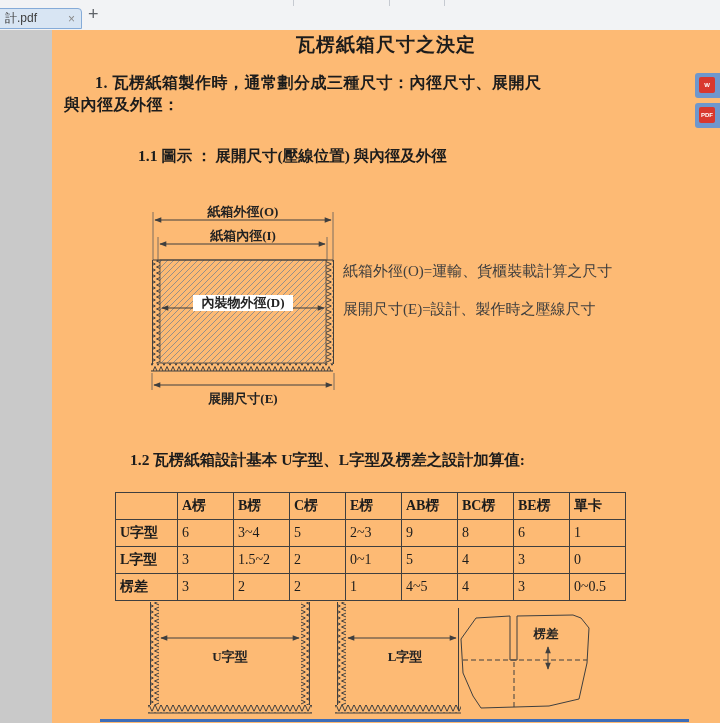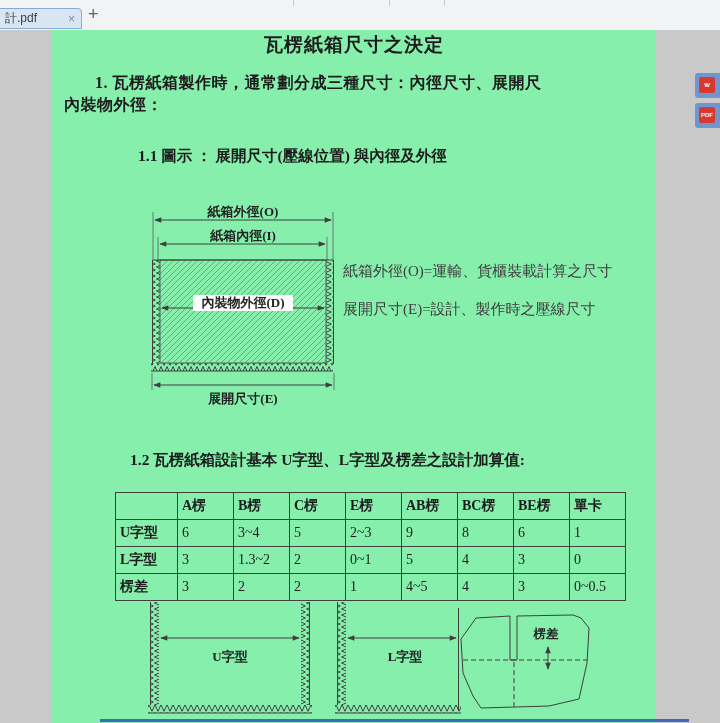--- a/index.html
+++ b/index.html
@@ -18,22 +18,22 @@
     display:flex; align-items:center; box-sizing:border-box;
     padding:0 6px 0 16px; overflow:hidden;
   }
   .tab-title { flex:1; font-size:12px; color:#3d3d3d; white-space:nowrap; }
   .tab-close { font-size:12px; color:#8a8a8a; margin-left:4px; cursor:default; }
   .newtab { position:absolute; left:88px; top:4px; font-size:18px; color:#5f6368; }
   .tabsep { position:absolute; top:0; width:1px; height:6px; background:#c6cad1; }
 
   
   .page {
-    position:absolute; left:52px; top:30px; width:604px; height:693px;
-    background:#86efac; color:#1c1c1c;
+    position:absolute; left:52px; top:30px; width:668px; height:693px;
+    background:#fdba74; color:#1c1c1c;
   }
   .doc-title {
     position:absolute; top:2px; left:0; right:0; text-align:center;
     font-size:19px; font-weight:700; letter-spacing:1px; white-space:nowrap;
   }
   .para {
     position:absolute; top:42px; left:12px; font-size:16px; font-weight:600;
     line-height:21.5px; white-space:nowrap; letter-spacing:0.5px;
   }
   .para .l1 { padding-left:31px; }
@@ -111,21 +111,21 @@
     <div class="tabsep" style="left:389px"></div>
     <div class="tabsep" style="left:444px"></div>
   </div>
 
   <div class="page">
 
     <div class="doc-title">瓦楞紙箱尺寸之決定</div>
 
     <div class="para">
       <div class="l1">1.  瓦楞紙箱製作時，通常劃分成三種尺寸：內徑尺寸、展開尺</div>
-      <div>內裝物外徑：</div>
+      <div>與內徑及外徑：</div>
     </div>
 
     <div class="h11">1.1   圖示 ：  展開尺寸(壓線位置) 與內徑及外徑</div>
 
     <svg class="d1" width="200" height="212">
 
       <line class="thin" x1="13" y1="14" x2="13" y2="62"></line>
       <line class="thin" x1="193" y1="14" x2="193" y2="62"></line>
       <line class="dim" x1="15" y1="22" x2="191" y2="22" marker-start="url(#arr)" marker-end="url(#arr)"></line>
       <text class="dlab" x="103" y="18">紙箱外徑(O)</text>
@@ -193,21 +193,21 @@
         <td>5</td>
         <td>2~3</td>
         <td>9</td>
         <td>8</td>
         <td>6</td>
         <td>1</td>
       </tr>
       <tr>
         <td class="hd">L字型</td>
         <td>3</td>
-        <td>1.3~2</td>
+        <td>1.5~2</td>
         <td>2</td>
         <td>0~1</td>
         <td>5</td>
         <td>4</td>
         <td>3</td>
         <td>0</td>
       </tr>
       <tr>
         <td class="hd">楞差</td>
         <td>3</td>

